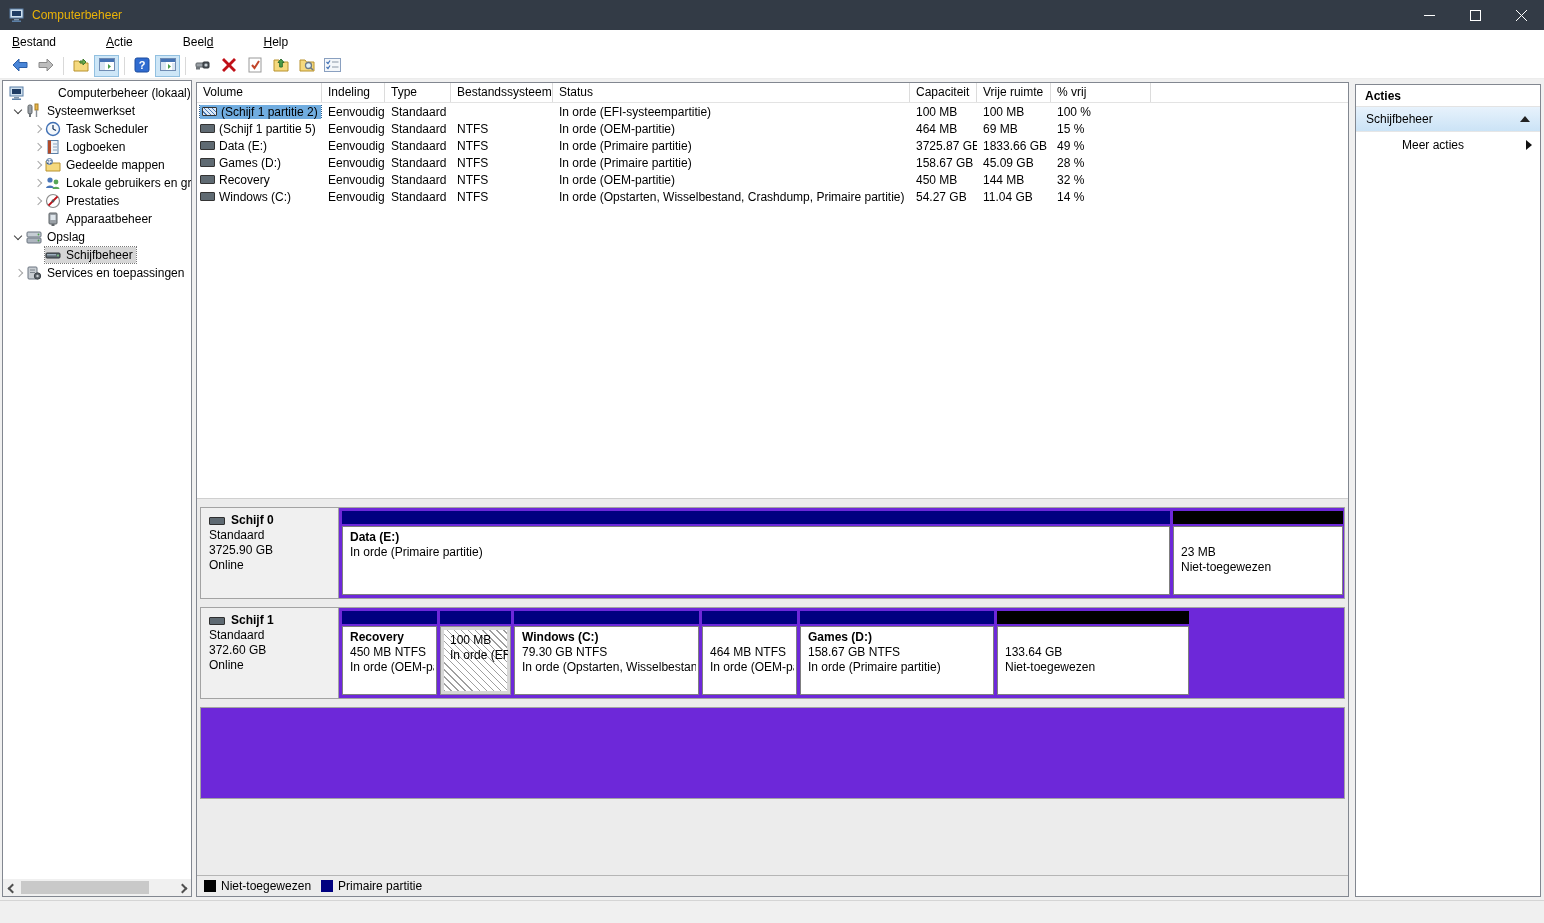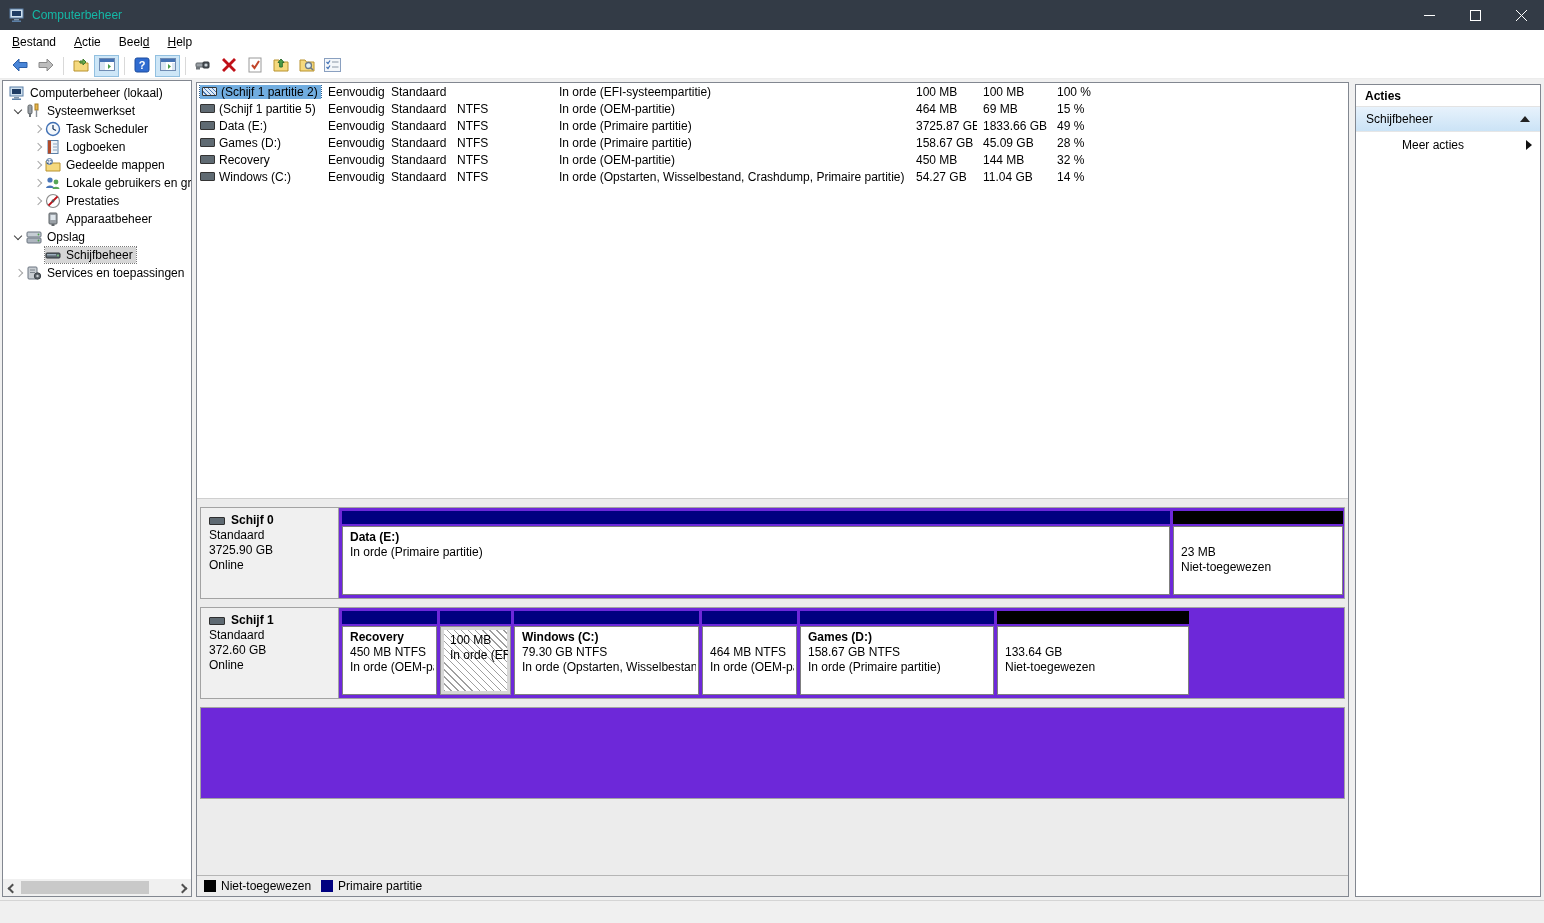--- a/index.html
+++ b/index.html
@@ -3,45 +3,45 @@
 <meta charset="utf-8">
 <style>
   * { box-sizing: border-box; margin: 0; padding: 0; }
   html,body { width:1544px; height:923px; overflow:hidden; }
   body { font-family: "Liberation Sans", "DejaVu Sans", sans-serif; font-size:12px; color:#000; background:#f0f0f0; }
   .window { position:relative; width:1544px; height:923px; background:#f0f0f0; }
 
   
   .titlebar { height:30px; background:#333b46; display:flex; align-items:center; color:#fff; }
   .app-icon { margin:0 7px 0 9px; display:flex; }
-  .title-text { font-size:12px; color:#14b8a6; }
+  .title-text { font-size:12px; color:#eab308; }
   .win-controls { margin-left:auto; display:flex; height:30px; }
   .wc { width:46px; height:30px; display:flex; align-items:center; justify-content:center; }
 
   
-  .menubar { height:24px; background:#fff; display:flex; align-items:center; padding-left:3px; }
+  .menubar { height:24px; background:#fff; display:flex; align-items:center; padding-left:3px;gap:32px; }
   .menu-item { padding:4px 9px; cursor:default; }
   .mkey { text-decoration:underline; }
 
   
   .toolbar { height:25px; background:#fff; display:flex; align-items:center; padding-left:7px; border-bottom:1px solid #ececec; }
   .tbtn { width:25px; height:22px; display:flex; align-items:center; justify-content:center; margin-right:1px; }
   .tbtn.toggled { background:#cde6f7; border:1px solid #92c0e0; }
   .tsep { width:1px; height:18px; background:#d9d9d9; margin:0 4px; }
 
   
   .tree-panel { position:absolute; left:2px; top:80px; width:190px; height:817px; background:#fff; border:1px solid #828790; overflow:hidden; }
   .main-panel { position:absolute; left:196px; top:82px; width:1153px; height:815px; background:#fff; border:1px solid #828790; display:flex; flex-direction:column; }
   .actions-panel { position:absolute; left:1355px; top:84px; width:186px; height:813px; background:#fff; border:1px solid #828790; }
   .statusbar { position:absolute; left:0; top:900px; width:1544px; height:23px; background:#f0f0f0; border-top:1px solid #d5d5d5; }
 
   
   .tree { padding-top:3px; }
   .tn { display:flex; align-items:center; height:18px; white-space:nowrap; overflow:hidden; }
-  .lvl0 { padding-left:6px; } .lvl1 { padding-left:9px; } .lvl2 { padding-left:28px; }
+  .lvl0 { padding-left:6px;gap:28px; } .lvl1 { padding-left:9px; } .lvl2 { padding-left:28px; }
   .chev { width:14px; height:14px; flex:none; position:relative; }
   .chev-r::before { content:""; position:absolute; left:4px; top:4px; width:5px; height:5px; border-top:1px solid #a6a6a6; border-right:1px solid #a6a6a6; transform:rotate(45deg); }
   .chev-d::before { content:""; position:absolute; left:3px; top:3px; width:5px; height:5px; border-top:1px solid #404040; border-right:1px solid #404040; transform:rotate(135deg); }
   .ticon { width:16px; height:16px; margin-right:5px; flex:none; display:flex; }
   .tsel-wrap { display:flex; align-items:center; }
   .tsel-wrap.selected { background:#d6d6d6; outline:1px dotted #7a7a7a; padding-right:3px; }
   .tlabel { white-space:nowrap; }
 
   .hscroll { position:absolute; left:0; bottom:0; width:188px; height:17px; background:#f0f0f0; display:flex; align-items:center; }
   .sarr { width:16px; height:17px; position:relative; flex:none; }
@@ -362,20 +362,31 @@
       <div class="strack">
           <div class="sthumb"></div>
         </div>
       <span class="sarr sarr-r"></span>
     </div>
   </div>
 
   <div class="main-panel">
 
     <div class="vol-table">
+      <div class="hrow">
+        <div class="hcell w-vol">Volume</div>
+        <div class="hcell w-ind">Indeling</div>
+        <div class="hcell w-typ">Type</div>
+        <div class="hcell w-fs">Bestandssysteem</div>
+        <div class="hcell w-st">Status</div>
+        <div class="hcell w-cap">Capaciteit</div>
+        <div class="hcell w-vr">Vrije ruimte</div>
+        <div class="hcell w-pct">% vrij</div>
+        <div class="hcell w-fill"></div>
+      </div>
 
       <div class="trow">
         <div class="tcell w-vol volcell">
             <span class="vol-sel">
               <span class="vol-icon hatched"></span>
               <span>(Schijf 1 partitie 2)</span>
             </span>
           </div>
         <div class="tcell w-ind">Eenvoudig</div>
         <div class="tcell w-typ">Standaard</div>

